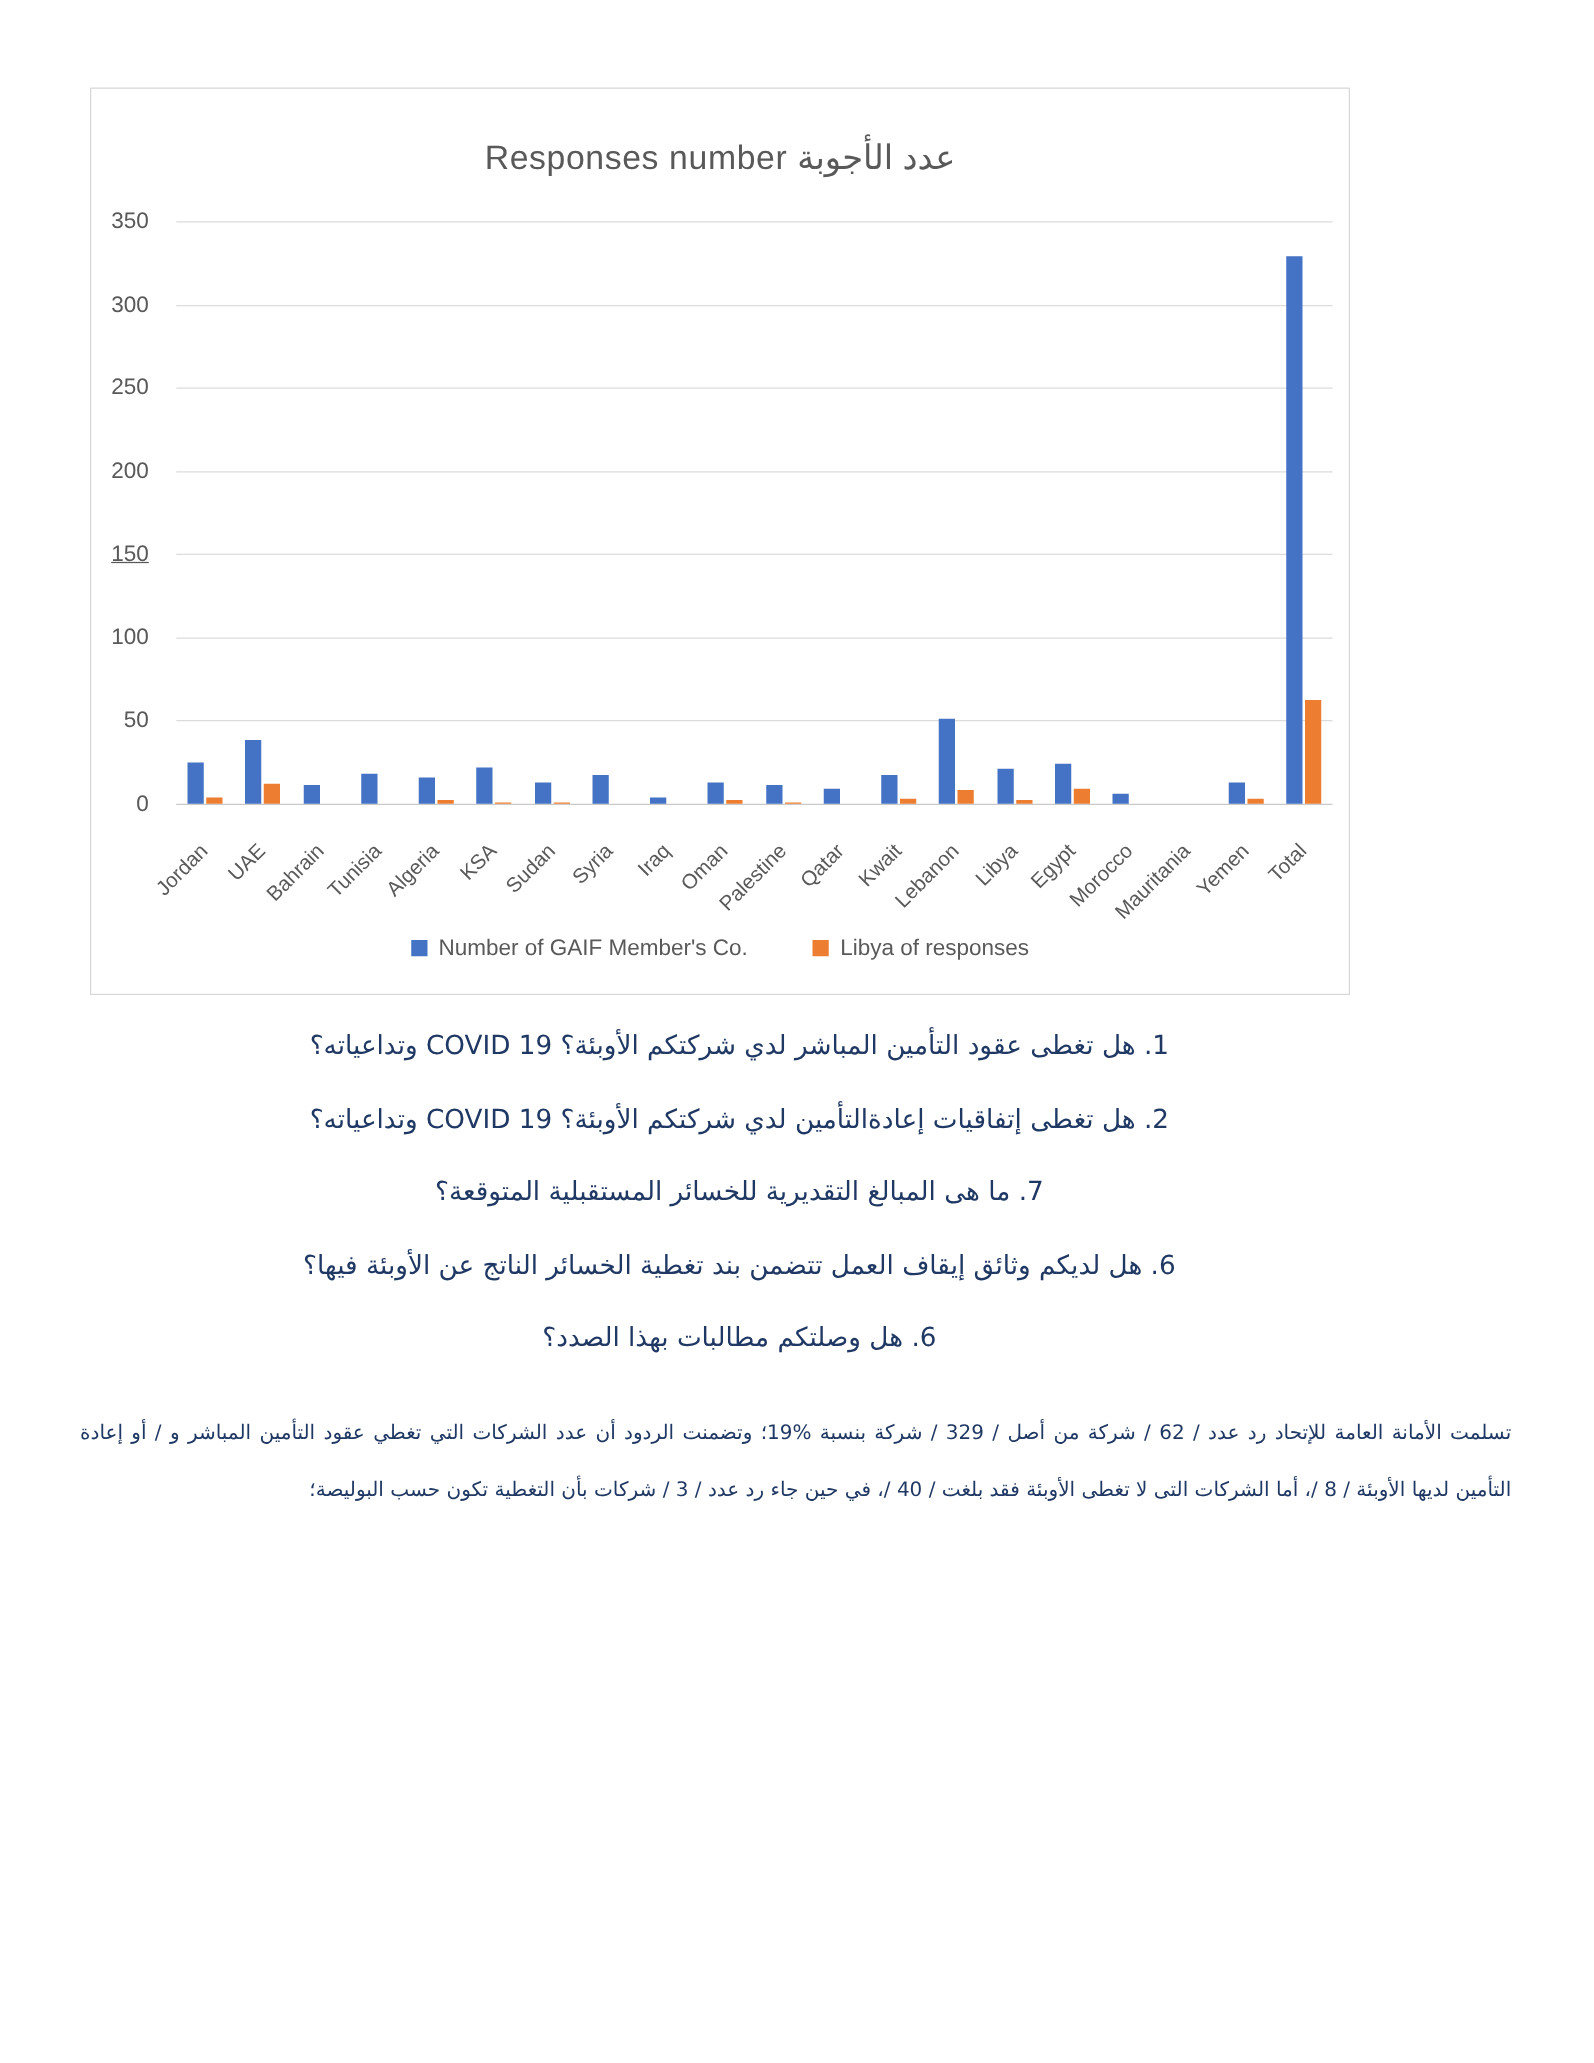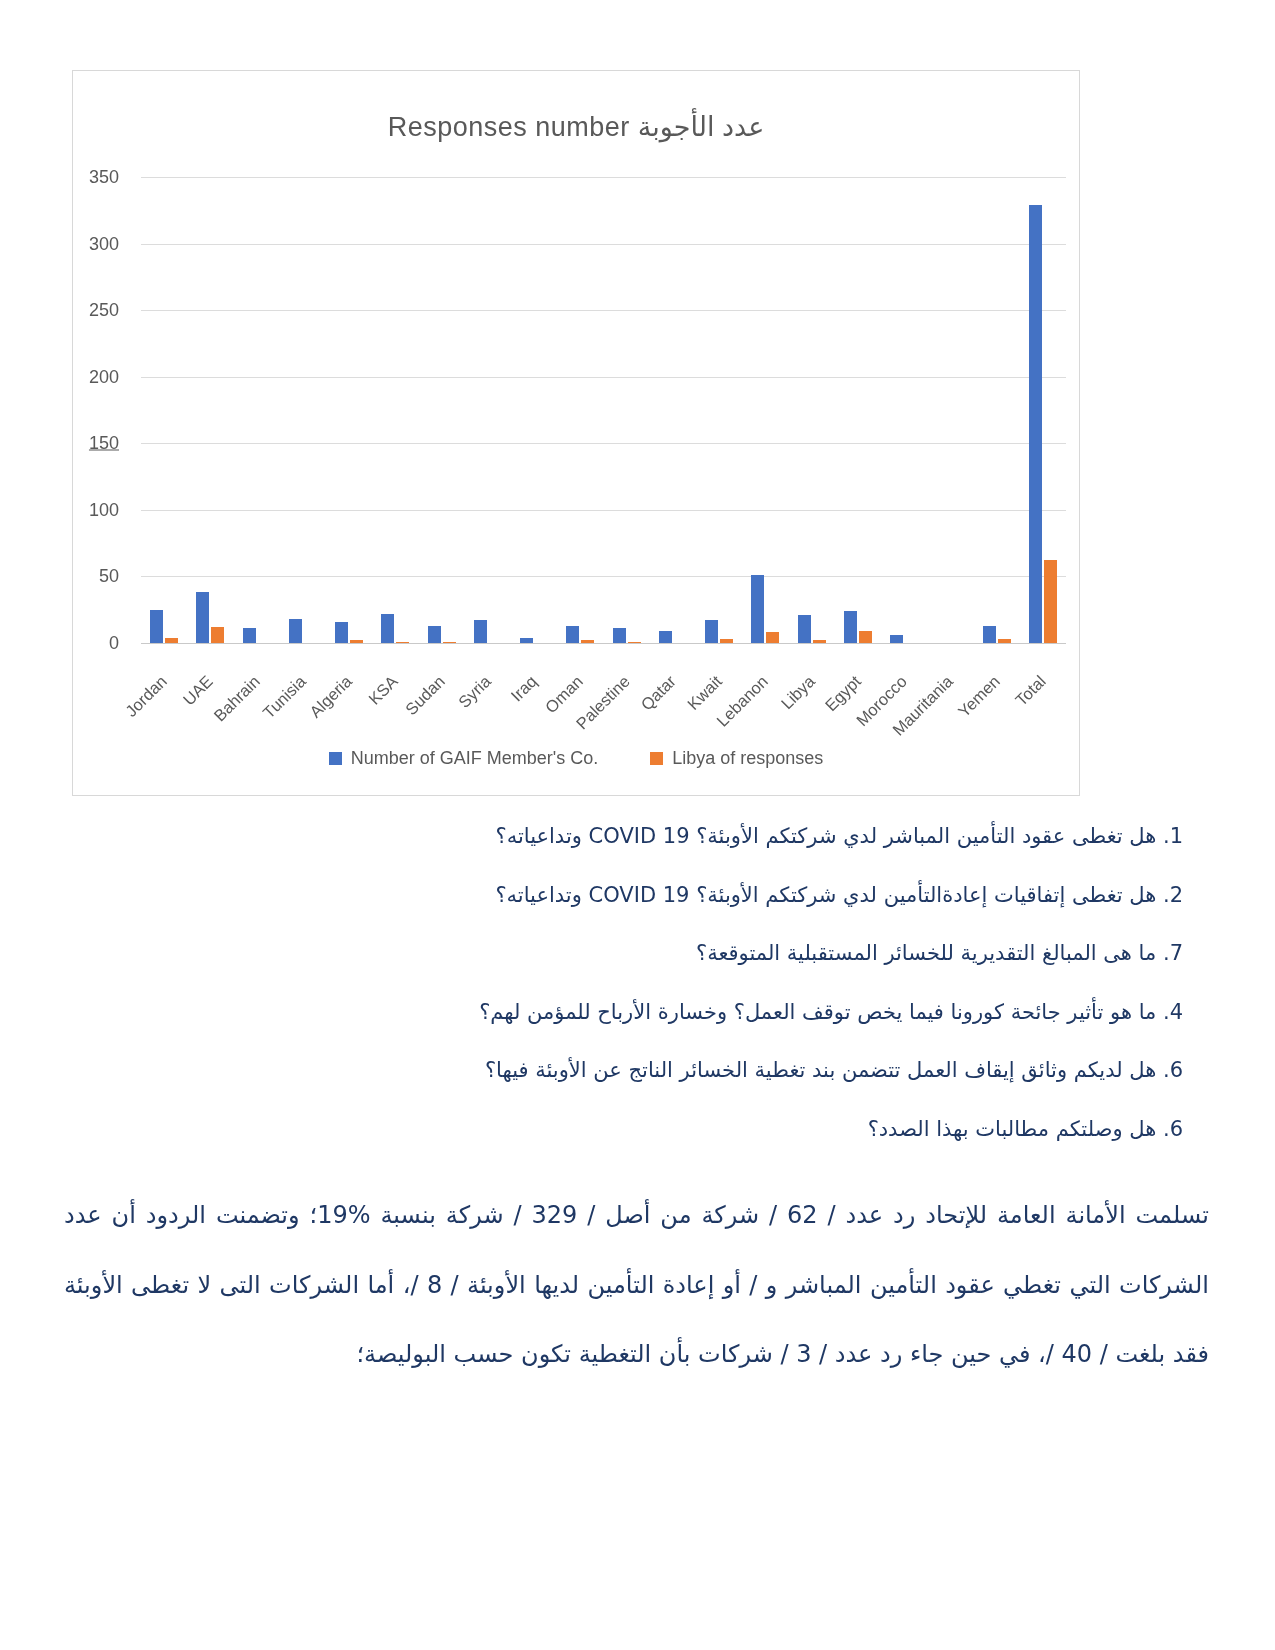--- a/index.html
+++ b/index.html
@@ -41,25 +41,25 @@
   .legend-swatch{width:13px;height:13px;display:inline-block;}
   
   .content{
     position:absolute;left:0;top:794px;width:1275px;direction:rtl;
     color:#1f3864;font-family:"DejaVu Sans",sans-serif;
   }
   .intro-heading{
     margin:90px 72px 0 0;font-size:22px;line-height:1.5;text-align:right;
   }
   .q-item{
-    margin:27px 92px 0 0;font-size:21px;line-height:1.5;text-align:right;
+    margin:27px 92px 0 0;font-size:21px;line-height:1.5;text-align:center;
   }
   .summary{
     margin:36px 66px 0 0;padding-left:64px;
-    font-size:24px;line-height:2.9;text-align:justify;text-align-last:right;
+    font-size:16px;line-height:2.9;text-align:justify;text-align-last:right;
   }
 </style>
 </head>
 <body>
 
 <div class="chart-frame">
   <div class="chart-title">Responses number عدد الأجوبة</div>
   <div class="y-gutter">
       <div class="ytick" style="top: 0%;">350</div>
       <div class="ytick" style="top: 14.2857%;">300</div>
@@ -143,17 +143,16 @@
         <span class="legend-swatch" style="background: rgb(237, 125, 49);"></span>
         <span>Libya of responses</span>
       </div>
     </div>
 </div>
 
 <div class="content">
   <div class="q-item">1. هل تغطى عقود التأمين المباشر لدي شركتكم الأوبئة؟ COVID 19 وتداعياته؟</div>
   <div class="q-item">2. هل تغطى إتفاقيات إعادةالتأمين لدي شركتكم الأوبئة؟ COVID 19 وتداعياته؟</div>
   <div class="q-item">7. ما هى المبالغ التقديرية للخسائر المستقبلية المتوقعة؟</div>
-  <div class="q-item">4. ما هو تأثير جائحة كورونا فيما يخص توقف العمل؟ وخسارة الأرباح للمؤمن لهم؟</div>
   <div class="q-item">6. هل لديكم وثائق إيقاف العمل تتضمن بند تغطية الخسائر الناتج عن الأوبئة فيها؟</div>
   <div class="q-item">6. هل وصلتكم مطالبات بهذا الصدد؟</div>
   <div class="summary">تسلمت الأمانة العامة للإتحاد رد عدد / 62 / شركة من أصل / 329 / شركة بنسبة %19؛ وتضمنت الردود أن عدد الشركات التي تغطي عقود التأمين المباشر و / أو إعادة التأمين لديها الأوبئة / 8 /، أما الشركات التى لا تغطى الأوبئة فقد بلغت / 40 /، في حين جاء رد عدد / 3 / شركات بأن التغطية تكون حسب البوليصة؛</div>
 </div>
 
 </body></html>

